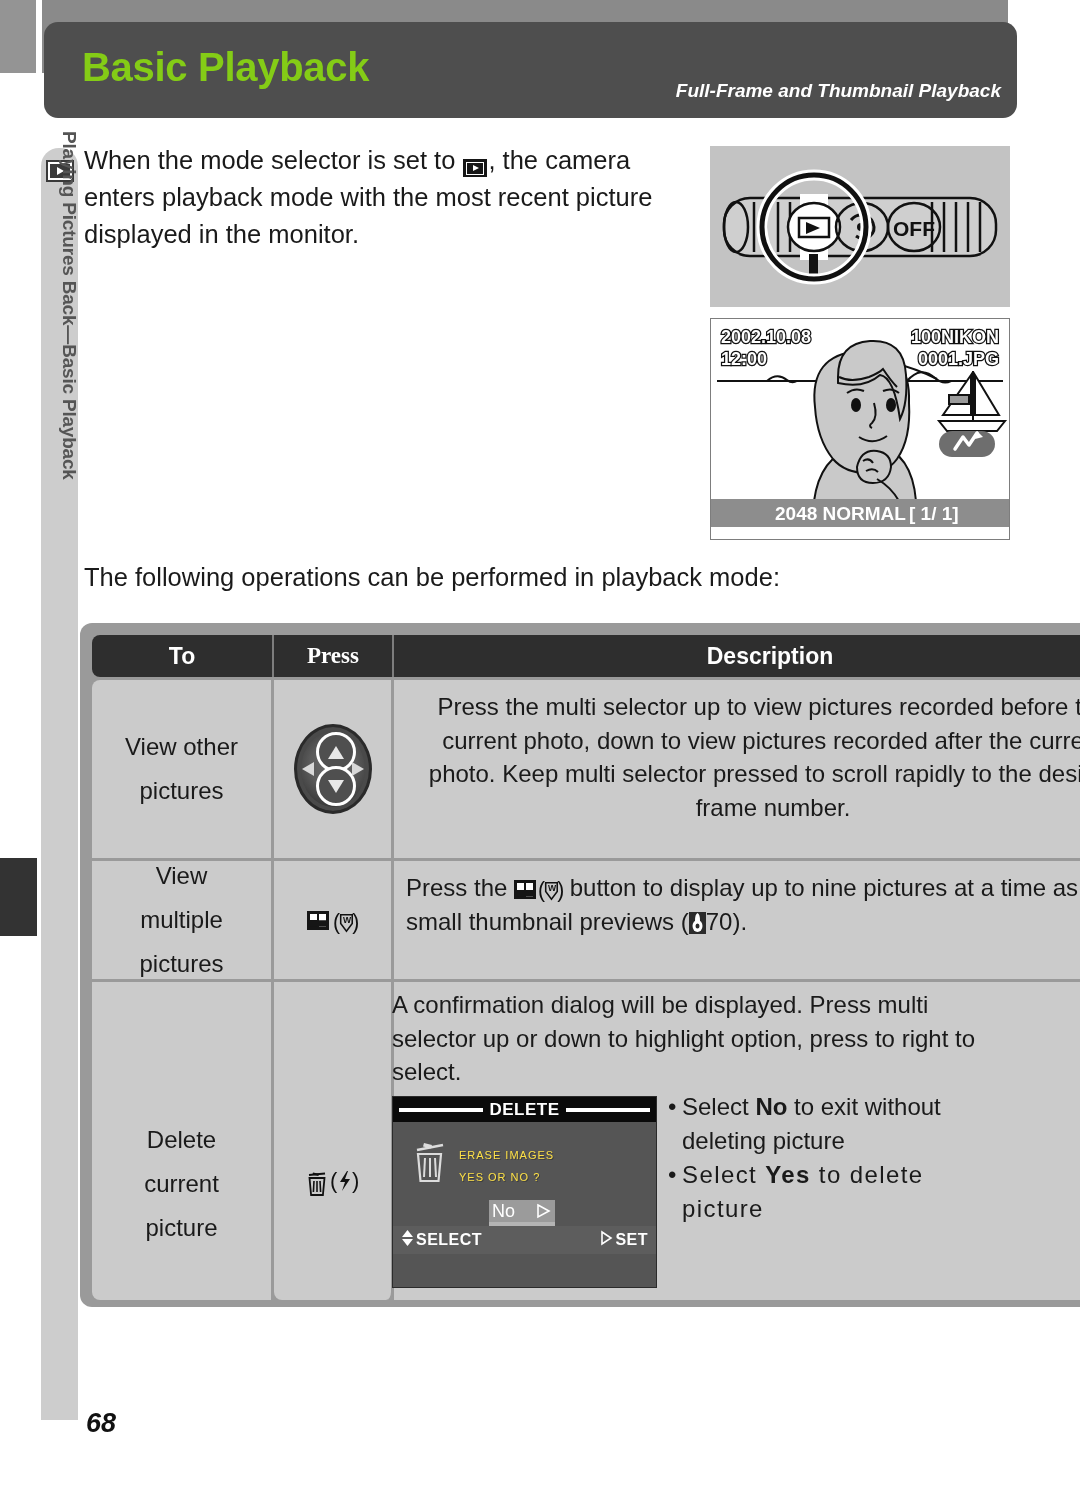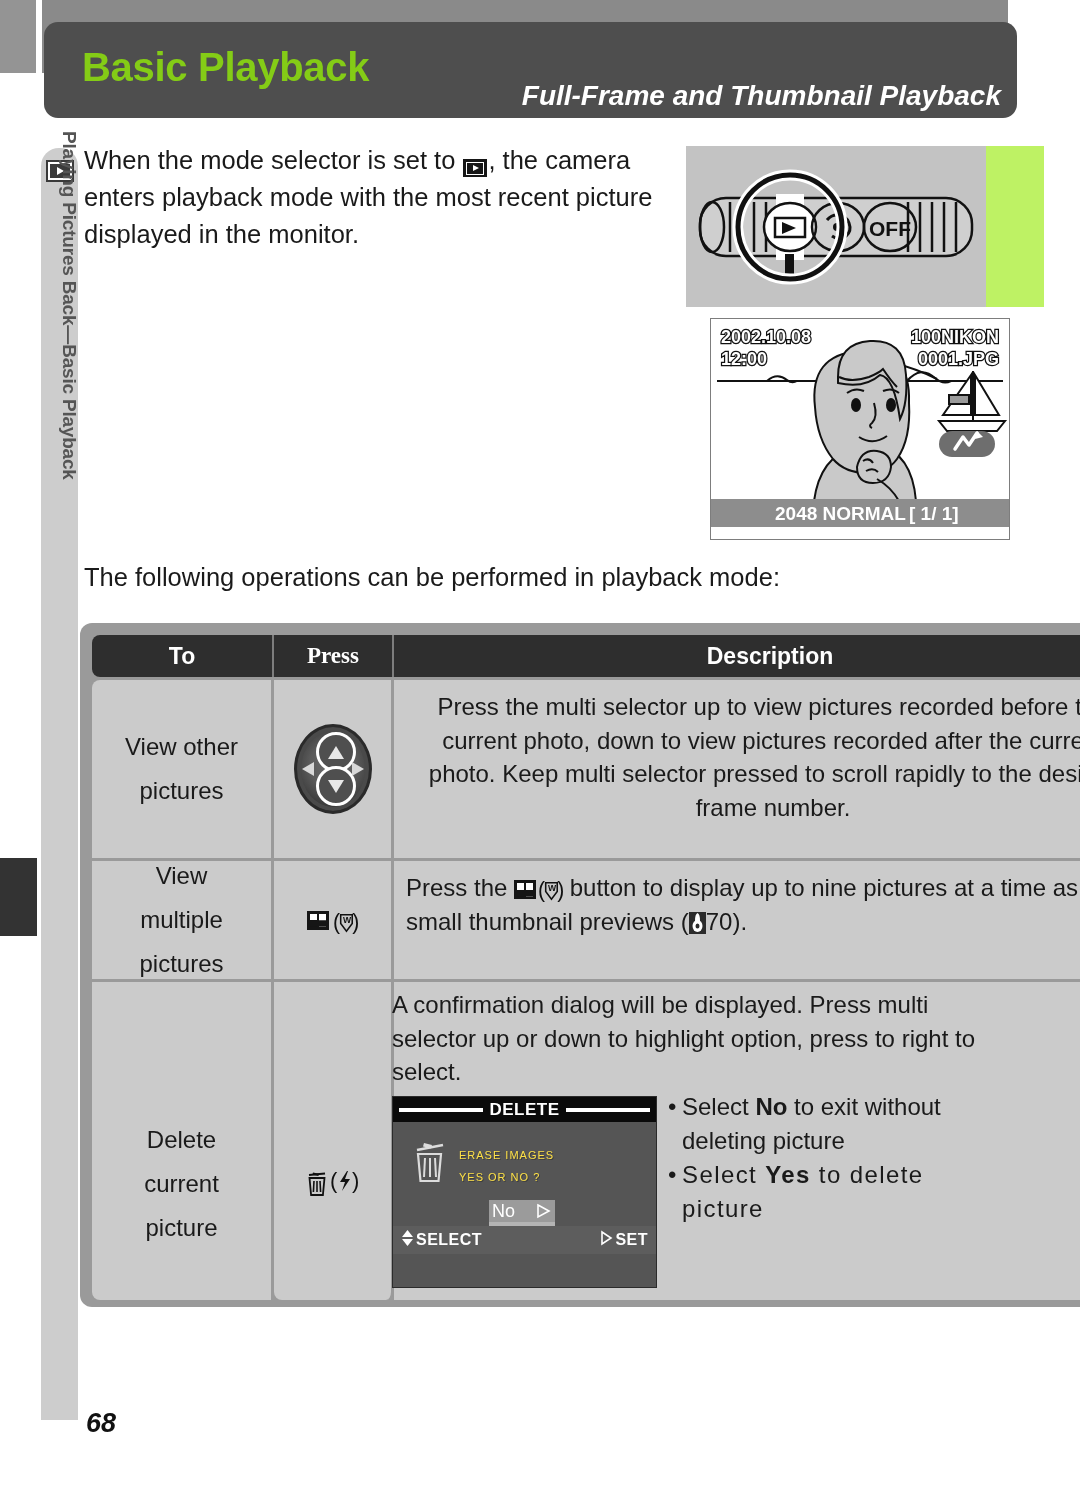--- a/index.html
+++ b/index.html
@@ -30,21 +30,21 @@
     box-sizing:border-box;
   }
   .header-title{
     position:absolute; left:38px; top:23px;
     font-size:40px; font-weight:bold; color:#84cc16;
     letter-spacing:-0.3px;
     white-space:nowrap;
   }
   .header-sub{
     position:absolute; right:16px; top:58px;
-    font-size:28px; font-weight:bold; font-style:italic; color:#ffffff;
+    font-size:19px; font-weight:bold; font-style:italic; color:#ffffff;
     white-space:nowrap;
   }
 
   
   .sidebar{
     position:absolute; left:41px; top:148px; width:37px; height:1272px;
     background:#cdcdcd;
     border-radius:18px 18px 0 0;
   }
   .sidebar-icon{
@@ -92,21 +92,21 @@
     display:flex;align-items:center;justify-content:center;
   }
   .pb-inline i::after{
     content:"";width:0;height:0;border-left:6px solid #fff;
     border-top:3.5px solid transparent;border-bottom:3.5px solid transparent;
     margin-left:1px;
   }
 
   
   .dial-fig{
-    position:absolute; left:686px; top:146px; width:358px; height:161px;
+    position:absolute; left:710px; top:146px; width:300px; height:161px;
     background:#bef264;
   }
 
   
   .monitor-fig{
     position:absolute; left:710px; top:318px; width:300px; height:222px;
     background:#ffffff; border:1px solid #7d7d7d; box-sizing:border-box;
   }
 
   

